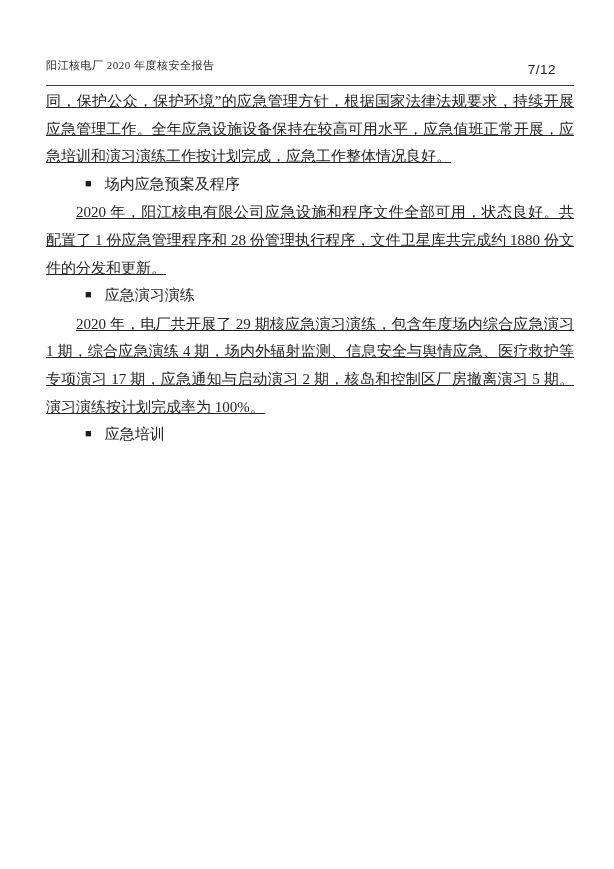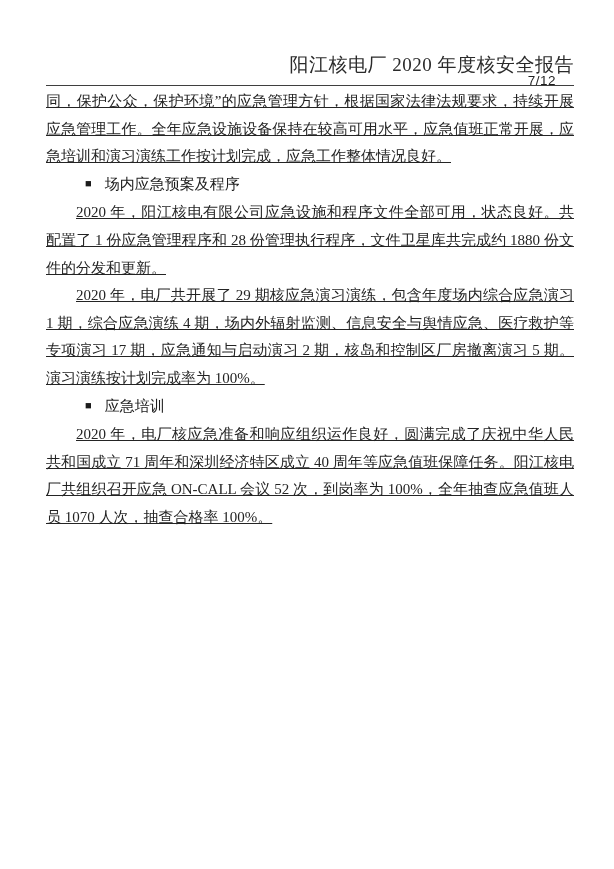--- a/index.html
+++ b/index.html
@@ -15,30 +15,30 @@
     box-sizing: border-box;
     padding: 55px 40px 0 46px;
     font-family: "Liberation Serif", "DejaVu Serif", serif;
     color: #222222;
     overflow: hidden;
   }
   .header {
     position: relative;
   }
   .header-title {
-    text-align: right;
-    font-size: 19px;
+    text-align: left;
+    font-size: 11px;
     line-height: 20px;
     letter-spacing: 0.5px;
     color: #2a2a2a;
   }
   .page-number {
     position: absolute;
     right: 18px;
-    top: 18px;
+    top: 7px;
     font-size: 13.5px;
     font-family: "Liberation Sans", "DejaVu Sans", sans-serif;
     color: #1f1f1f;
     letter-spacing: 0.5px;
   }
   .header-rule {
     border: none;
     border-top: 1.6px solid #3f3f3f;
     margin: 10px 0 0 0;
   }
@@ -86,22 +86,24 @@
   <div class="doc-body">
 
     <p class="para no-indent">同，保护公众，保护环境”的应急管理方针，根据国家法律法规要求，持续开展应急管理工作。全年应急设施设备保持在较高可用水平，应急值班正常开展，应急培训和演习演练工作按计划完成，应急工作整体情况良好。</p>
 
     <div class="section-heading">
       <span class="bullet">■</span><span>场内应急预案及程序</span>
     </div>
 
     <p class="para">2020 年，阳江核电有限公司应急设施和程序文件全部可用，状态良好。共配置了 1 份应急管理程序和 28 份管理执行程序，文件卫星库共完成约 1880 份文件的分发和更新。</p>
 
+    <div class="section-heading">
+      <span class="bullet">■</span><span>应急演习演练</span>
+    </div>
     <p class="para">2020 年，电厂共开展了 29 期核应急演习演练，包含年度场内综合应急演习 1 期，综合应急演练 4 期，场内外辐射监测、信息安全与舆情应急、医疗救护等专项演习 17 期，应急通知与启动演习 2 期，核岛和控制区厂房撤离演习 5 期。演习演练按计划完成率为 100%。</p>
 
     <div class="section-heading">
       <span class="bullet">■</span><span>应急培训</span>
     </div>
 
-    <p class="para">2020 年，电厂核应急准备和响应组织运作良好，圆满完成了庆祝中华人民共和国成立 71 周年和深圳经济特区成立 40 周年等应急值班保障任务。阳江核电厂共组织召开应急 ON-CALL 会议 52 次，到岗率为 100%，全年抽查应急值班人员 1070 人次，抽查合格率 100%。</p>
 
   </div>
 </div>
 
 </body></html>

